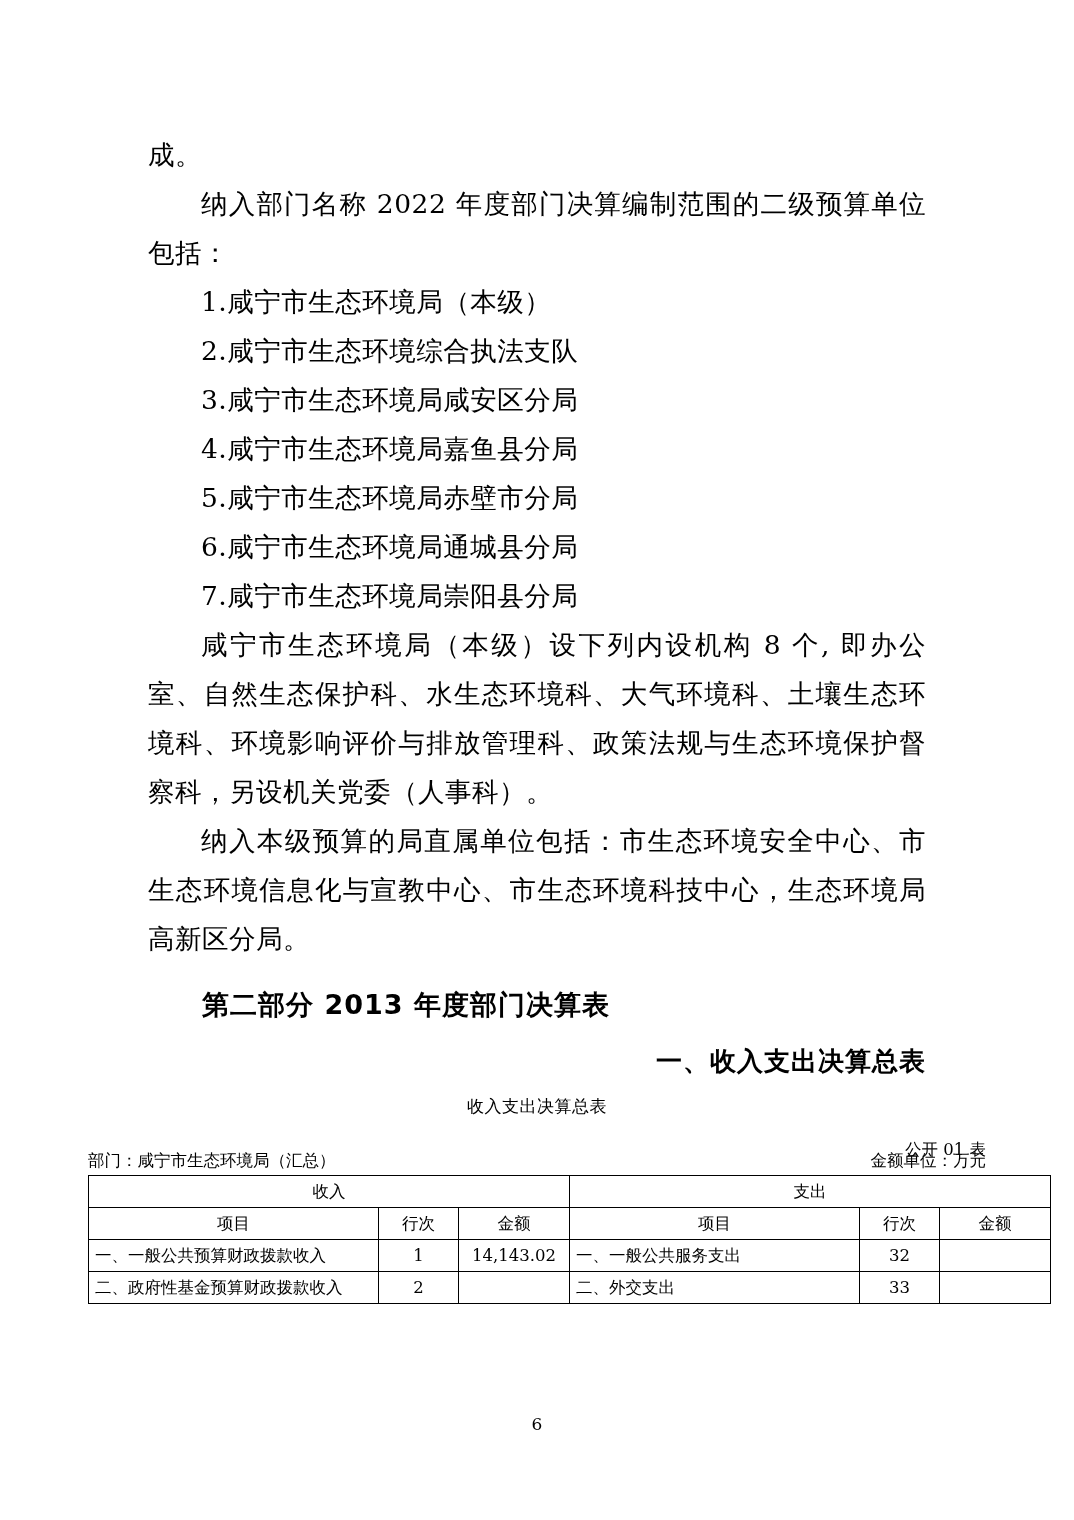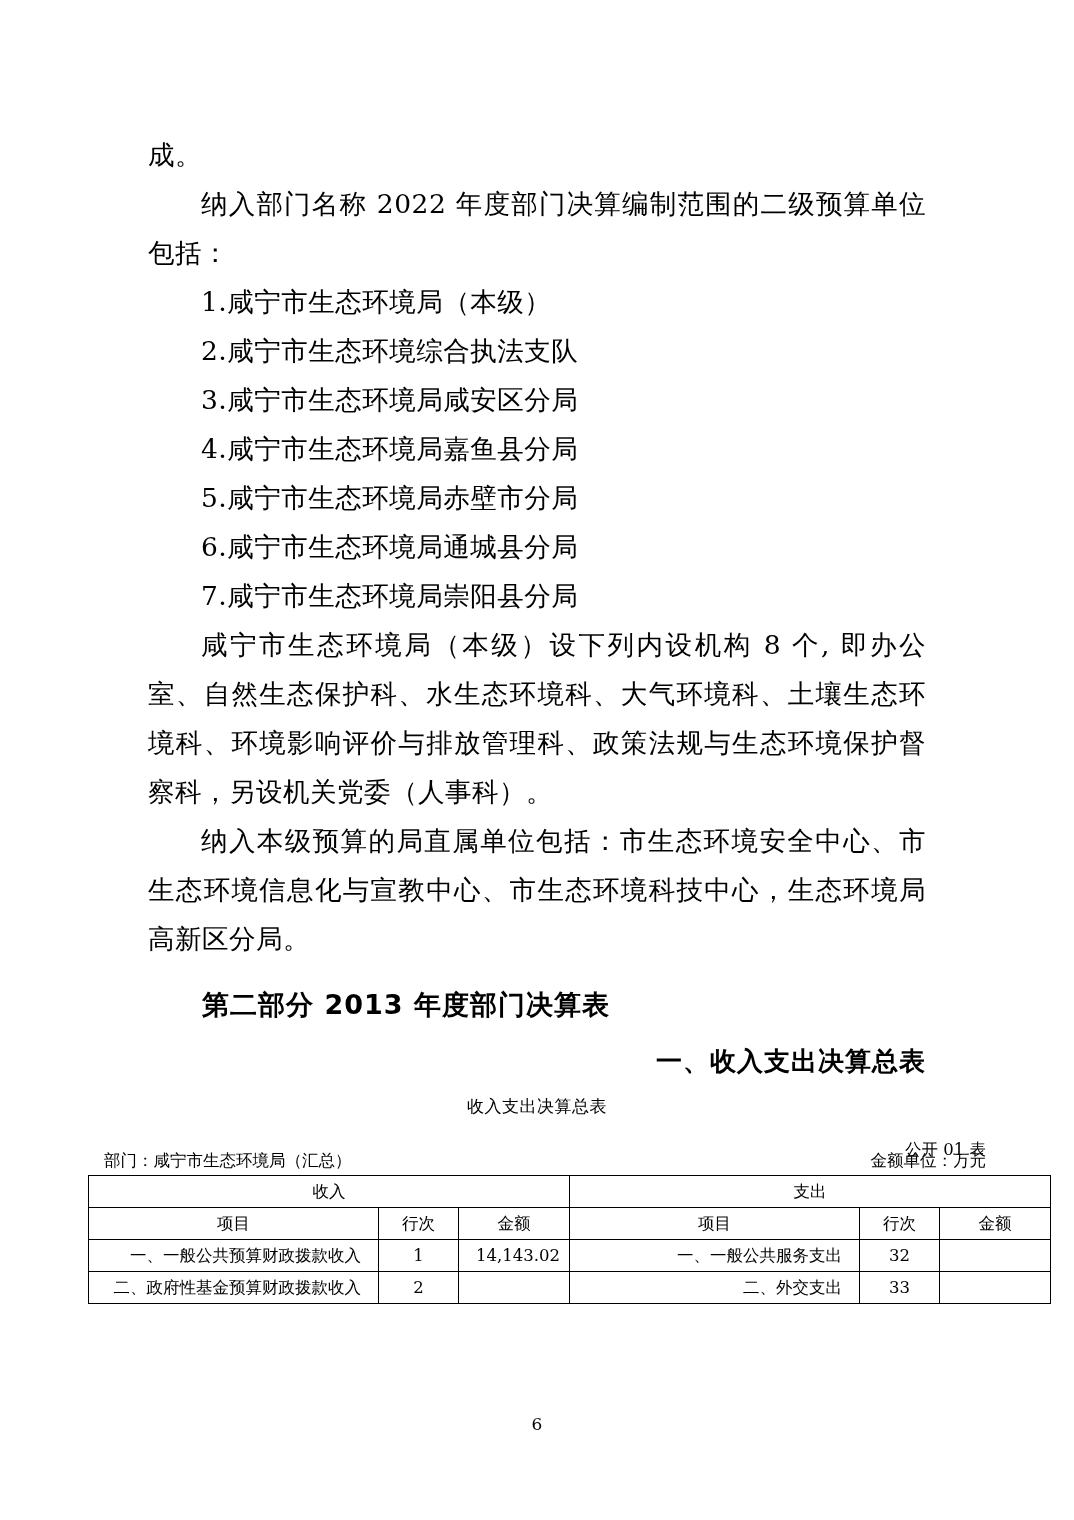--- a/index.html
+++ b/index.html
@@ -71,45 +71,45 @@
     height: 54px;
     margin: 0 -60px 0 -60px;
   }
   .meta-right-1 {
     position: absolute;
     right: 0;
     top: 16px;
   }
   .meta-left {
     position: absolute;
-    left: 16px;
+    left: 0;
     top: 27px;
   }
   .meta-right-2 {
     position: absolute;
     right: 0;
     top: 27px;
   }
   table.fin {
     border-collapse: collapse;
     width: 962px;
     margin: 0 -60px;
     table-layout: fixed;
     font-size: 16.5px;
   }
   table.fin td {
     border: 1px solid #000;
     height: 29px;
-    padding: 1px 17px;
+    padding: 1px 5px;
     text-align: center;
     vertical-align: middle;
     line-height: 20px;
   }
   table.fin td.lbl {
-    text-align: right;
+    text-align: left;
     padding-left: 6px;
   }
   .page-number {
     position: absolute;
     left: 0;
     right: 0;
     bottom: 86px;
     text-align: center;
     font-size: 17px;
     font-family: "DejaVu Serif", "Liberation Serif", serif;

